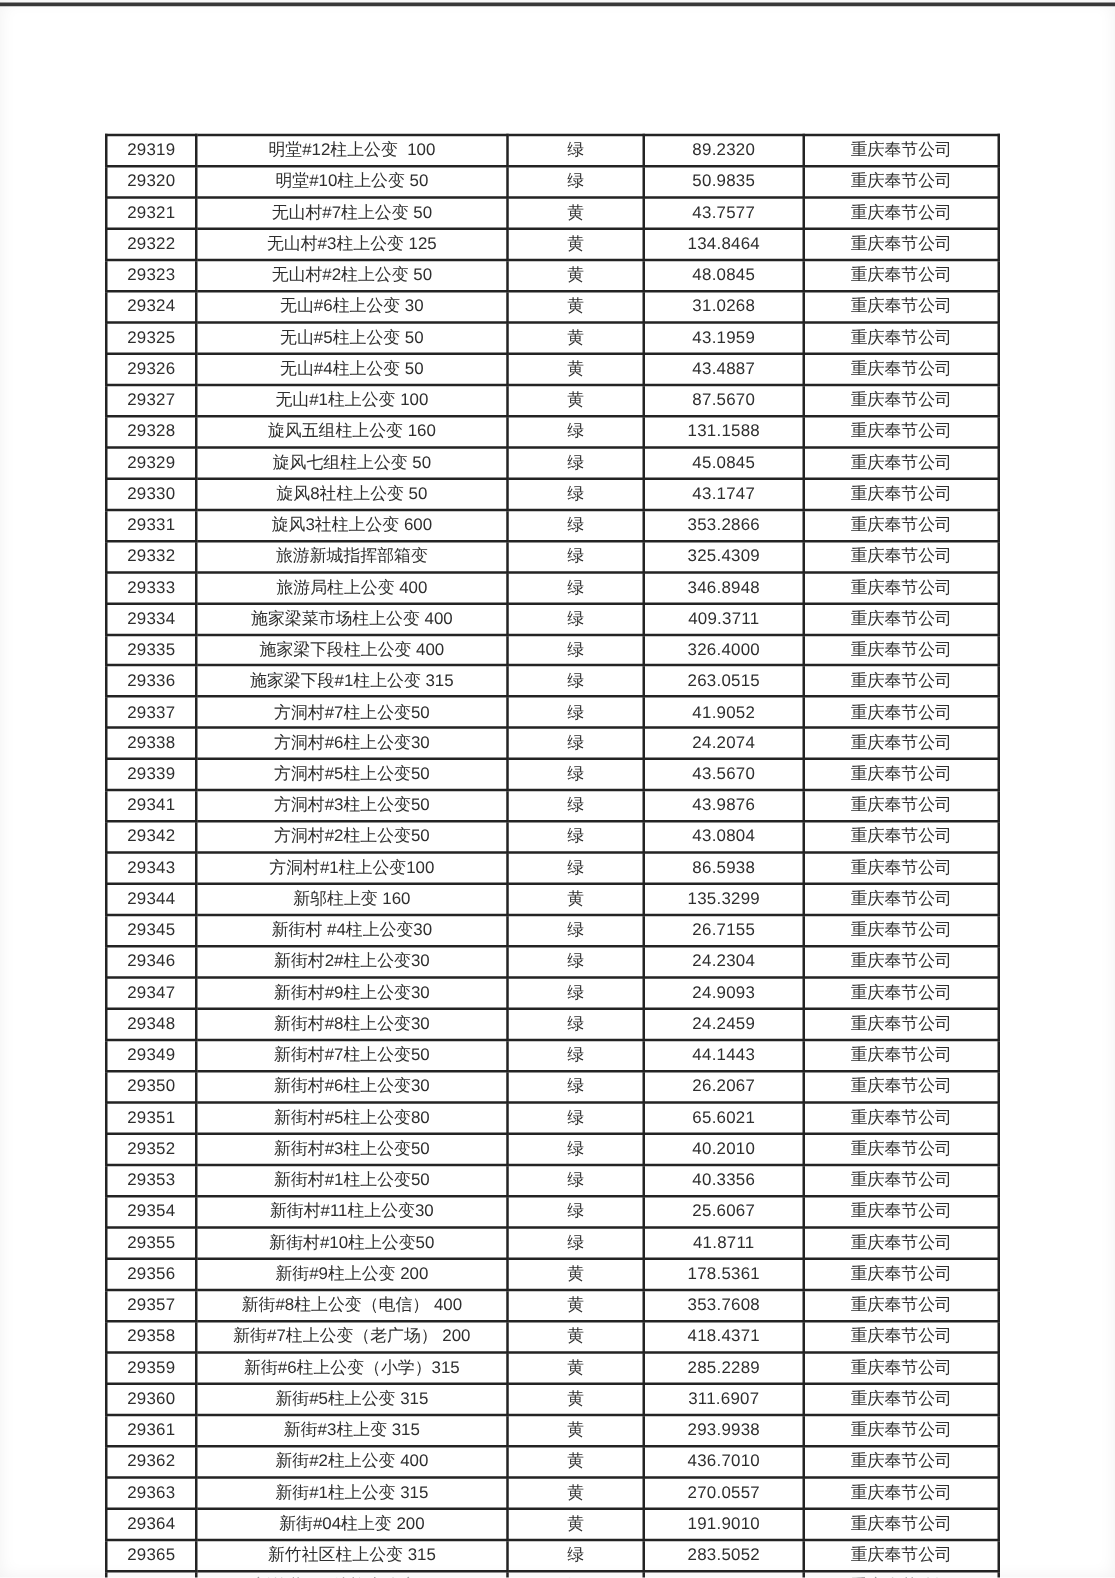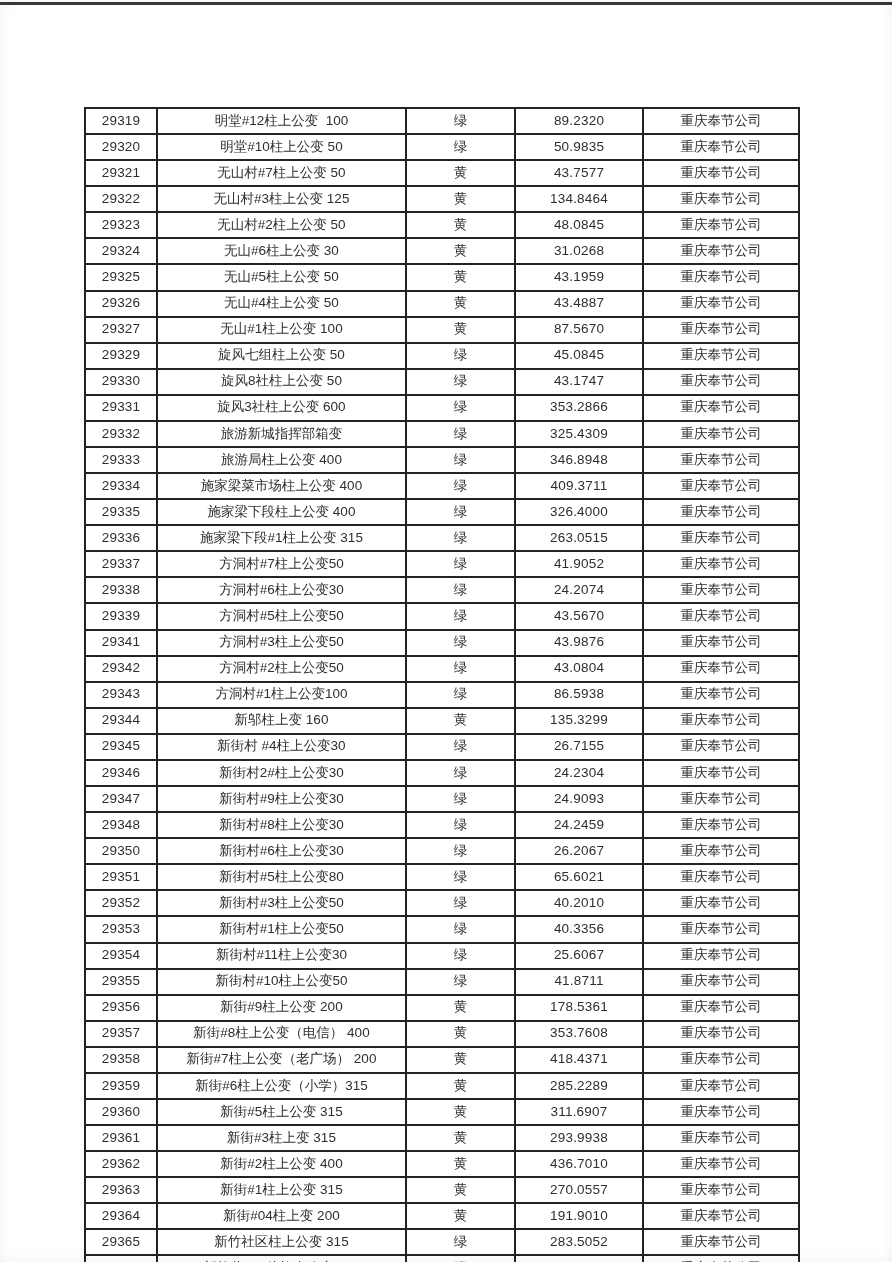--- a/index.html
+++ b/index.html
@@ -136,20 +136,27 @@
           <td class="c-company">重庆奉节公司</td>
         </tr>
         <tr>
           <td class="c-id">29327</td>
           <td class="c-name">无山#1柱上公变 100</td>
           <td class="c-status">黄</td>
           <td class="c-value">87.5670</td>
           <td class="c-company">重庆奉节公司</td>
         </tr>
         <tr>
+          <td class="c-id">29328</td>
+          <td class="c-name">旋风五组柱上公变 160</td>
+          <td class="c-status">绿</td>
+          <td class="c-value">131.1588</td>
+          <td class="c-company">重庆奉节公司</td>
+        </tr>
+        <tr>
           <td class="c-id">29329</td>
           <td class="c-name">旋风七组柱上公变 50</td>
           <td class="c-status">绿</td>
           <td class="c-value">45.0845</td>
           <td class="c-company">重庆奉节公司</td>
         </tr>
         <tr>
           <td class="c-id">29330</td>
           <td class="c-name">旋风8社柱上公变 50</td>
           <td class="c-status">绿</td>
@@ -266,20 +273,27 @@
           <td class="c-name">新街村#9柱上公变30</td>
           <td class="c-status">绿</td>
           <td class="c-value">24.9093</td>
           <td class="c-company">重庆奉节公司</td>
         </tr>
         <tr>
           <td class="c-id">29348</td>
           <td class="c-name">新街村#8柱上公变30</td>
           <td class="c-status">绿</td>
           <td class="c-value">24.2459</td>
+          <td class="c-company">重庆奉节公司</td>
+        </tr>
+        <tr>
+          <td class="c-id">29349</td>
+          <td class="c-name">新街村#7柱上公变50</td>
+          <td class="c-status">绿</td>
+          <td class="c-value">44.1443</td>
           <td class="c-company">重庆奉节公司</td>
         </tr>
         <tr>
           <td class="c-id">29350</td>
           <td class="c-name">新街村#6柱上公变30</td>
           <td class="c-status">绿</td>
           <td class="c-value">26.2067</td>
           <td class="c-company">重庆奉节公司</td>
         </tr>
         <tr>

